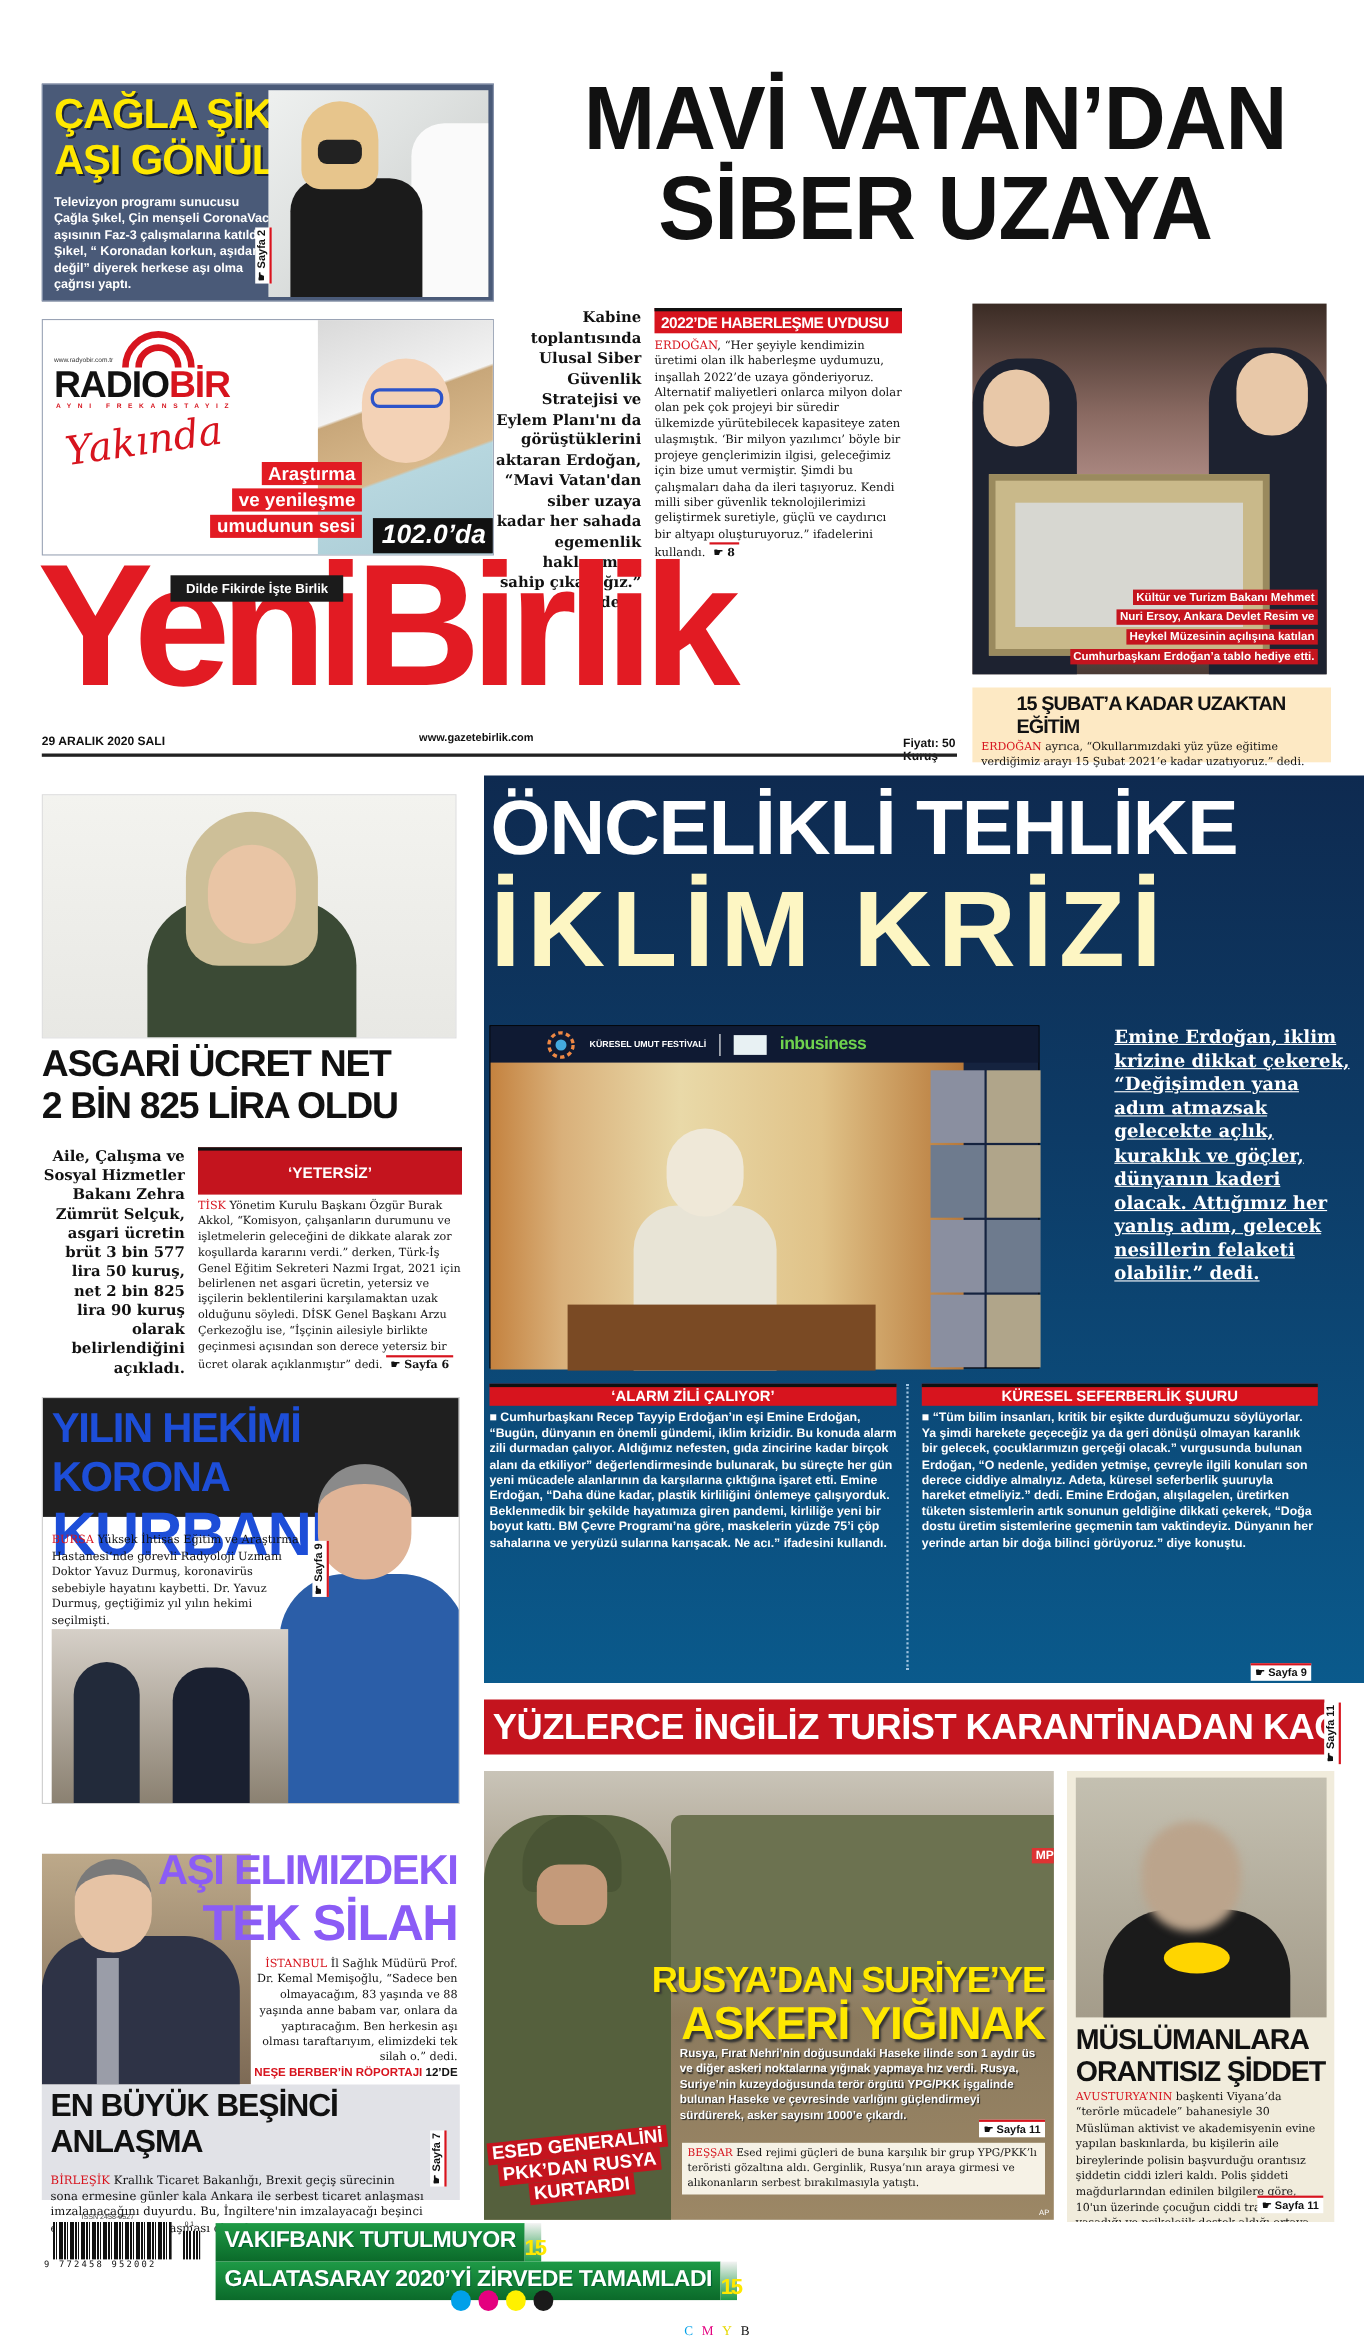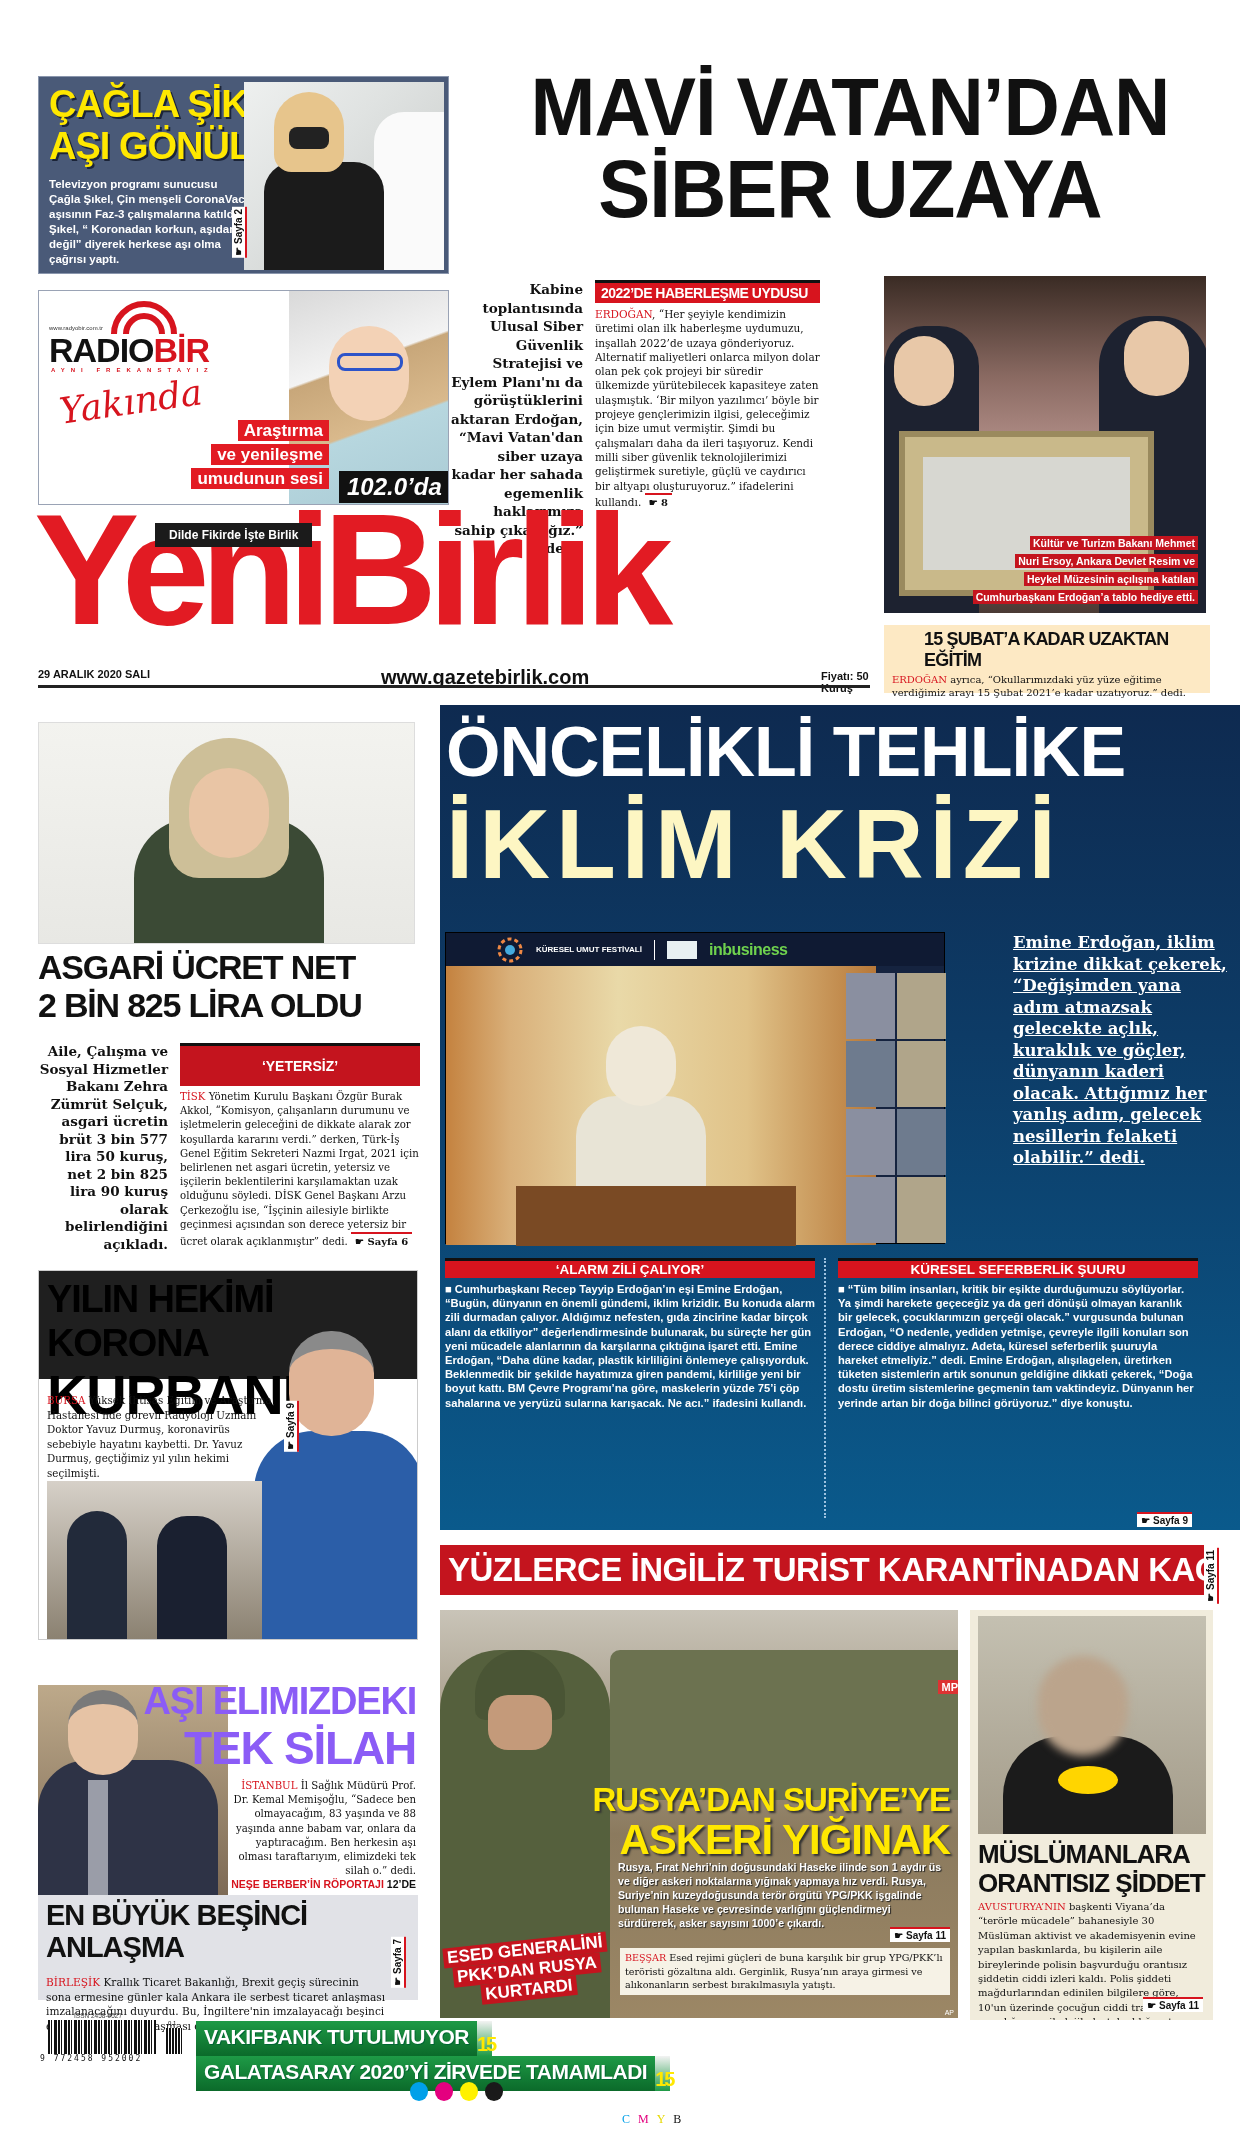--- a/index.html
+++ b/index.html
@@ -62,39 +62,39 @@
   
   #subat { left: 884px; top: 625px; width: 326px; height: 68px; background: #fde9c4; padding: 4px 8px; }
   #subat .hd { font-size: 18px; font-weight: 700; letter-spacing: -0.8px; margin-left: 32px; }
   #subat .bd { font-family: "DejaVu Serif", serif; font-size: 10px; line-height: 13px; margin-top: 2px; }
 
   
   #mast { left: 38px; top: 520px; width: 835px; height: 140px; }
   #mast .logo { position:absolute; left:-4px; top:-30px; font-size: 158px; font-weight: 900; color: #e21b23; letter-spacing: -9px; line-height: 1; }
   #mast .slogan { position:absolute; left:117px; top:3px; background:#1b1b1b; color:#fff; font-size:12px; font-weight:700; padding:5px 14px; }
   #mast .date { position:absolute; left:0; top:148px; font-size:11px; font-weight:700; }
-  #mast .url { position:absolute; left:343px; top:146px; font-size:20px; font-weight:700; }
+  #mast .url { position:absolute; left:343px; top:146px; font-size:10px; font-weight:700; }
   #mast .price { position:absolute; left:783px; top:150px; font-size:11px; font-weight:700; }
   #mast-line { left: 38px; top: 685px; width: 832px; height: 3px; background: #222; }
 
   
   #asgari-photo { left: 38px; top: 722px; width: 377px; height: 222px; background: linear-gradient(180deg,#f3f3ef 0%,#e8e8e4 100%); border:1px solid #ddd; overflow:hidden; }
   #asgari-photo .body { position:absolute; left:95px; top:95px; width:190px; height:140px; background:#3b4a35; border-radius:60px 60px 0 0; }
   #asgari-photo .scarf { position:absolute; left:130px; top:15px; width:120px; height:140px; background:#cdbf98; border-radius:60px 60px 30px 30px; }
   #asgari-photo .face { position:absolute; left:150px; top:45px; width:80px; height:90px; background:#e9c5a5; border-radius:40px; }
   #asgari-h { left: 38px; top: 948px; width: 380px; font-size: 34px; line-height: 38px; font-weight: 900; letter-spacing: -1.2px; }
   #asgari-lead { left: 38px; top: 1043px; width: 130px; text-align:right; font-family:"DejaVu Serif",serif; font-weight:700; font-size:13.5px; line-height:17.5px; }
   #asgari-box { left: 180px; top: 1043px; width: 240px; }
   #asgari-box .hd { background:#c4141e; color:#fff; text-align:center; font-size:14px; font-weight:700; padding:12px 0; border-top:3px solid #111; }
   #asgari-box .bd { font-family:"DejaVu Serif",serif; font-size:10.2px; line-height:14.2px; margin-top:4px; }
 
   
   #hekim { left: 38px; top: 1270px; width: 380px; height: 370px; border:1px solid #ccc; background:#fff; overflow:hidden; }
   #hekim .top { position:absolute; left:0; top:0; width:100%; height:108px; background:#1f1f1f; }
-  #hekim .h { position:absolute; left:8px; top:6px; color:#000000; font-size:38px; line-height:44px; font-weight:900; letter-spacing:-1.2px; }
+  #hekim .h { position:absolute; left:8px; top:6px; color:#1d4ed8; font-size:38px; line-height:44px; font-weight:900; letter-spacing:-1.2px; }
   #hekim .bd { position:absolute; left:8px; top:122px; width:225px; font-family:"DejaVu Serif",serif; font-size:10.3px; line-height:14.5px; }
   #hekim .vs { position:absolute; left:245px; top:130px; }
   #hekim .doc { position:absolute; left:215px; top:60px; width:170px; height:320px; }
   #hekim .doc .hd { position:absolute; left:35px; top:0; width:85px; height:105px; border-radius:42px; background:#e0b497; border-top:18px solid #8a8a8a; }
   #hekim .doc .bd2 { position:absolute; left:0; top:100px; width:170px; height:220px; background:#2b5ea8; border-radius:60px 60px 0 0; }
   #hekim .group { position:absolute; left:8px; top:210px; width:215px; height:160px; background:linear-gradient(180deg,#d6d0c8,#8a8070); }
   #hekim .group .g1 { position:absolute; left:20px; top:30px; width:60px; height:130px; background:#222a3a; border-radius:30px 30px 0 0; }
   #hekim .group .g2 { position:absolute; left:110px; top:35px; width:70px; height:125px; background:#1a2030; border-radius:30px 30px 0 0; }
 
   

